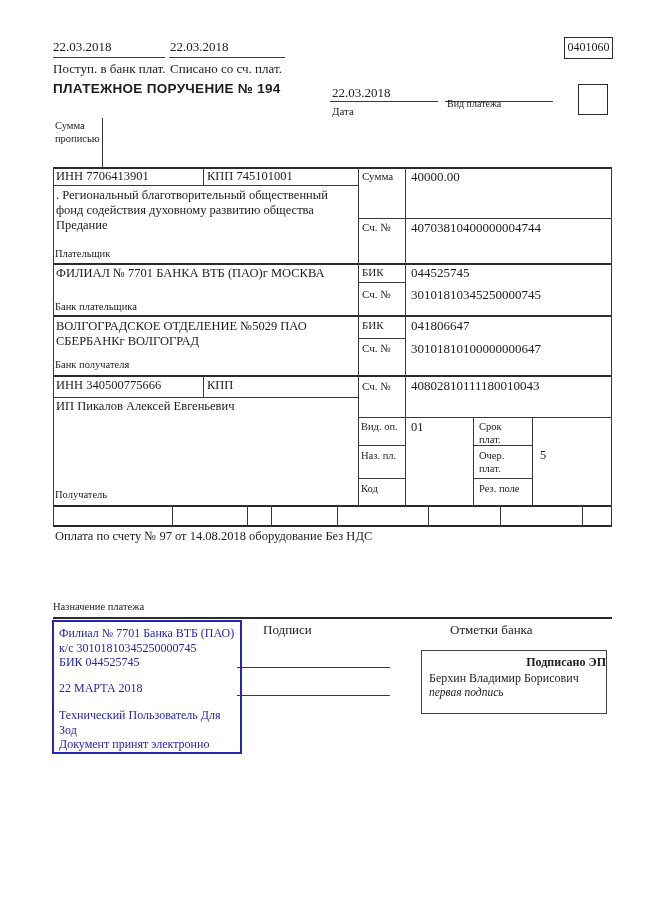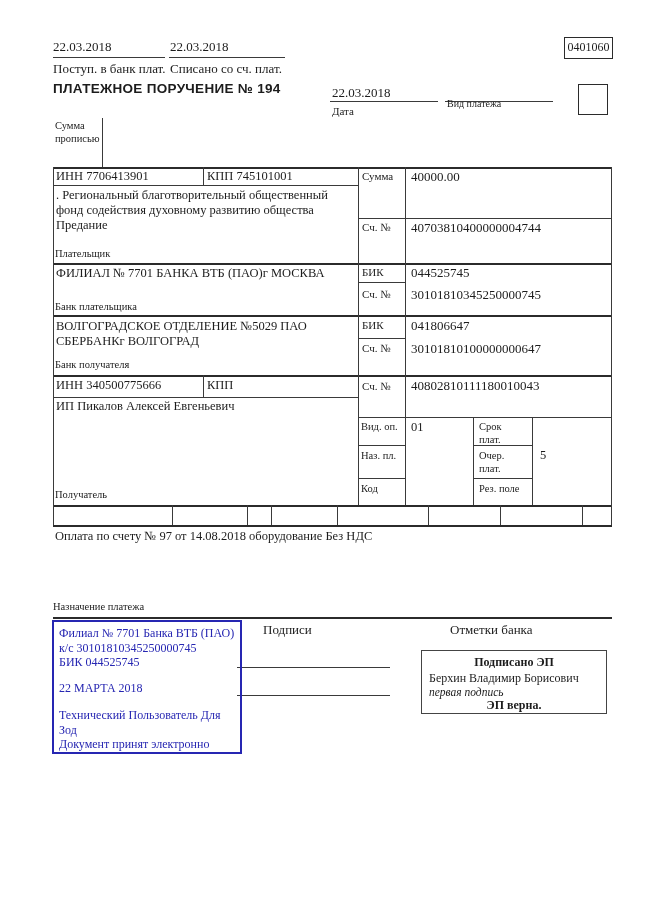--- a/index.html
+++ b/index.html
@@ -28,21 +28,21 @@
   .stamp {
     position:absolute; left:52px; top:620px; width:178px; height:126px;
     border:2px solid #2626b2; color:#2626b2; font-size:12px; line-height:14.5px;
     padding:4px 3px 0 5px; box-sizing:content-box;
   }
   .stamp div { white-space:normal; }
   .esign {
     position:absolute; left:421px; top:650px; width:184px; height:62px;
     border:1.5px solid #444; font-size:12px;
   }
-  .esign .c { text-align:center; }
+  .esign .c { text-align:right; }
   .b { font-weight:bold; }
   .i { font-style:italic; }
 </style>
 </head>
 <body>
 
 <div class="page">
 
   <div class="abs t13" style="left:53px; top:39px;">22.03.2018</div>
   <div class="hl" style="left:53px; top:57px; width:112px;"></div>
@@ -158,16 +158,15 @@
     <div>БИК 044525745</div>
     <div style="margin-top:11px;">22 МАРТА 2018</div>
     <div style="margin-top:13px;">Технический Пользователь Для Зод</div>
     <div>Документ принят электронно</div>
   </div>
 
   <div class="esign">
     <div class="c b" style="margin-top:4px;">Подписано ЭП</div>
     <div style="margin:1px 0 0 7px;">Берхин Владимир Борисович</div>
     <div class="i" style="margin:0 0 0 7px; font-size:11.5px;">первая подпись</div>
-    <div class="c b">ЭП верна.</div>
   </div>
 
 </div>
 
 </body></html>

